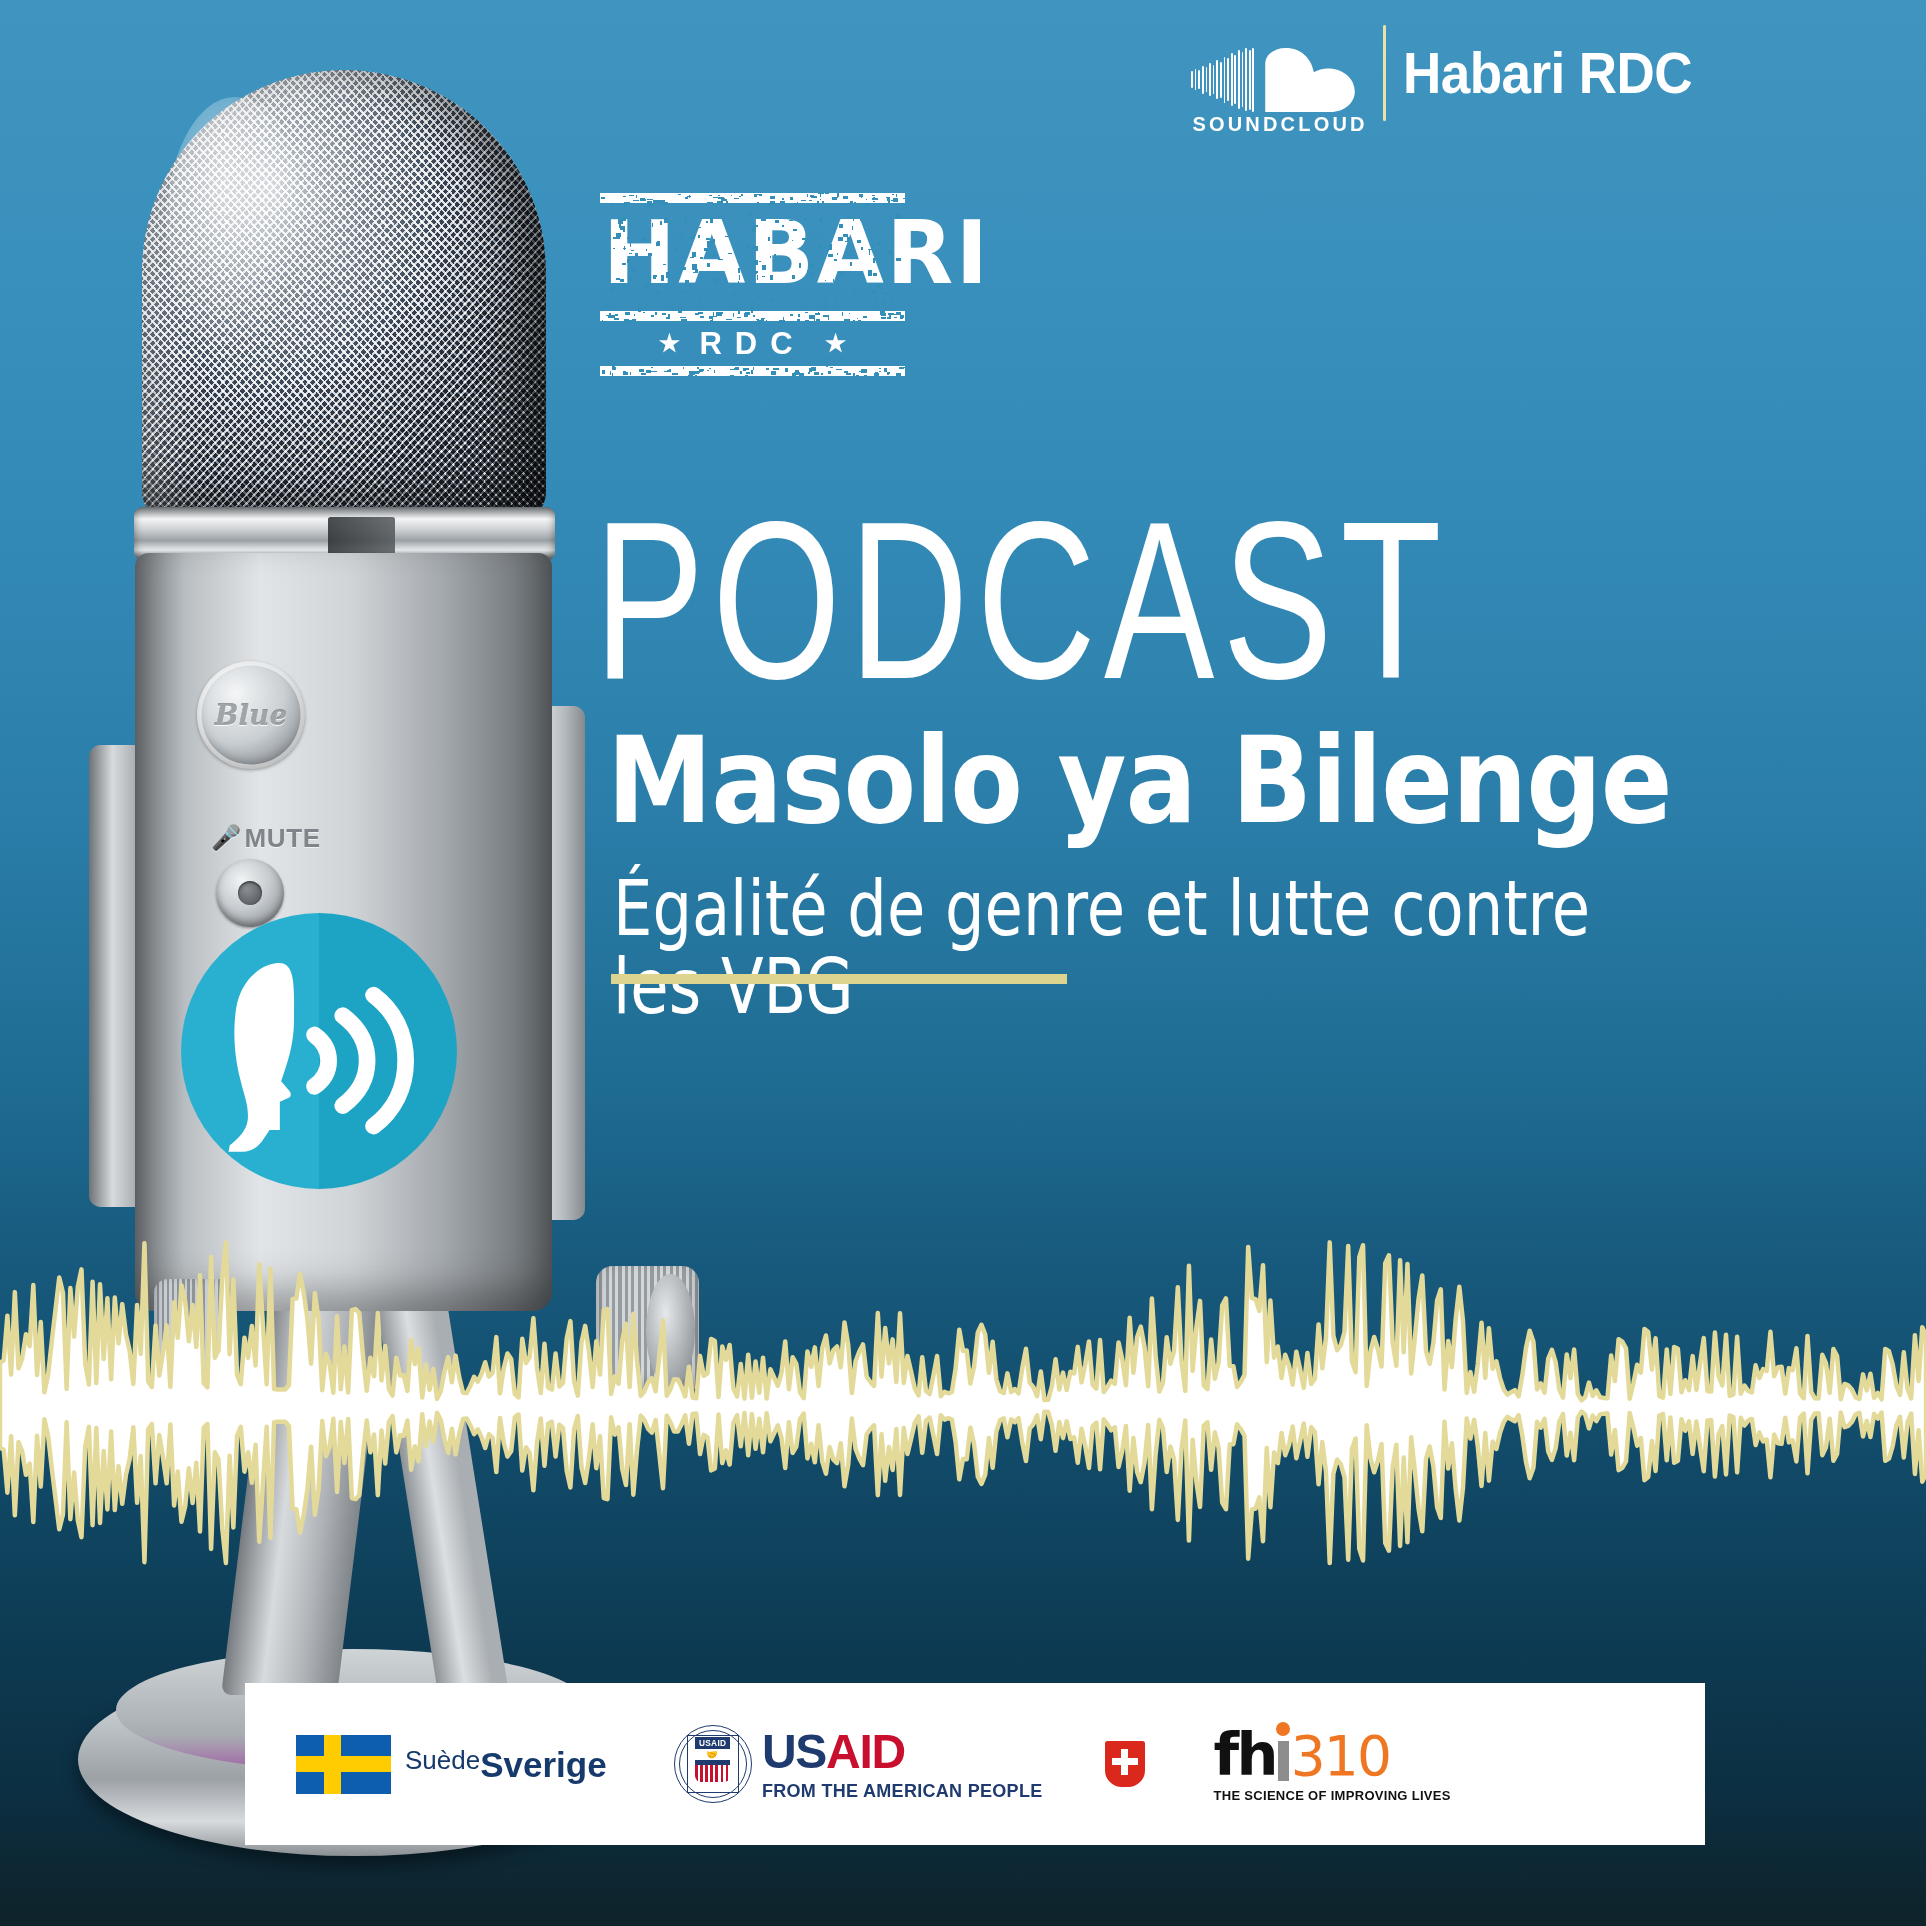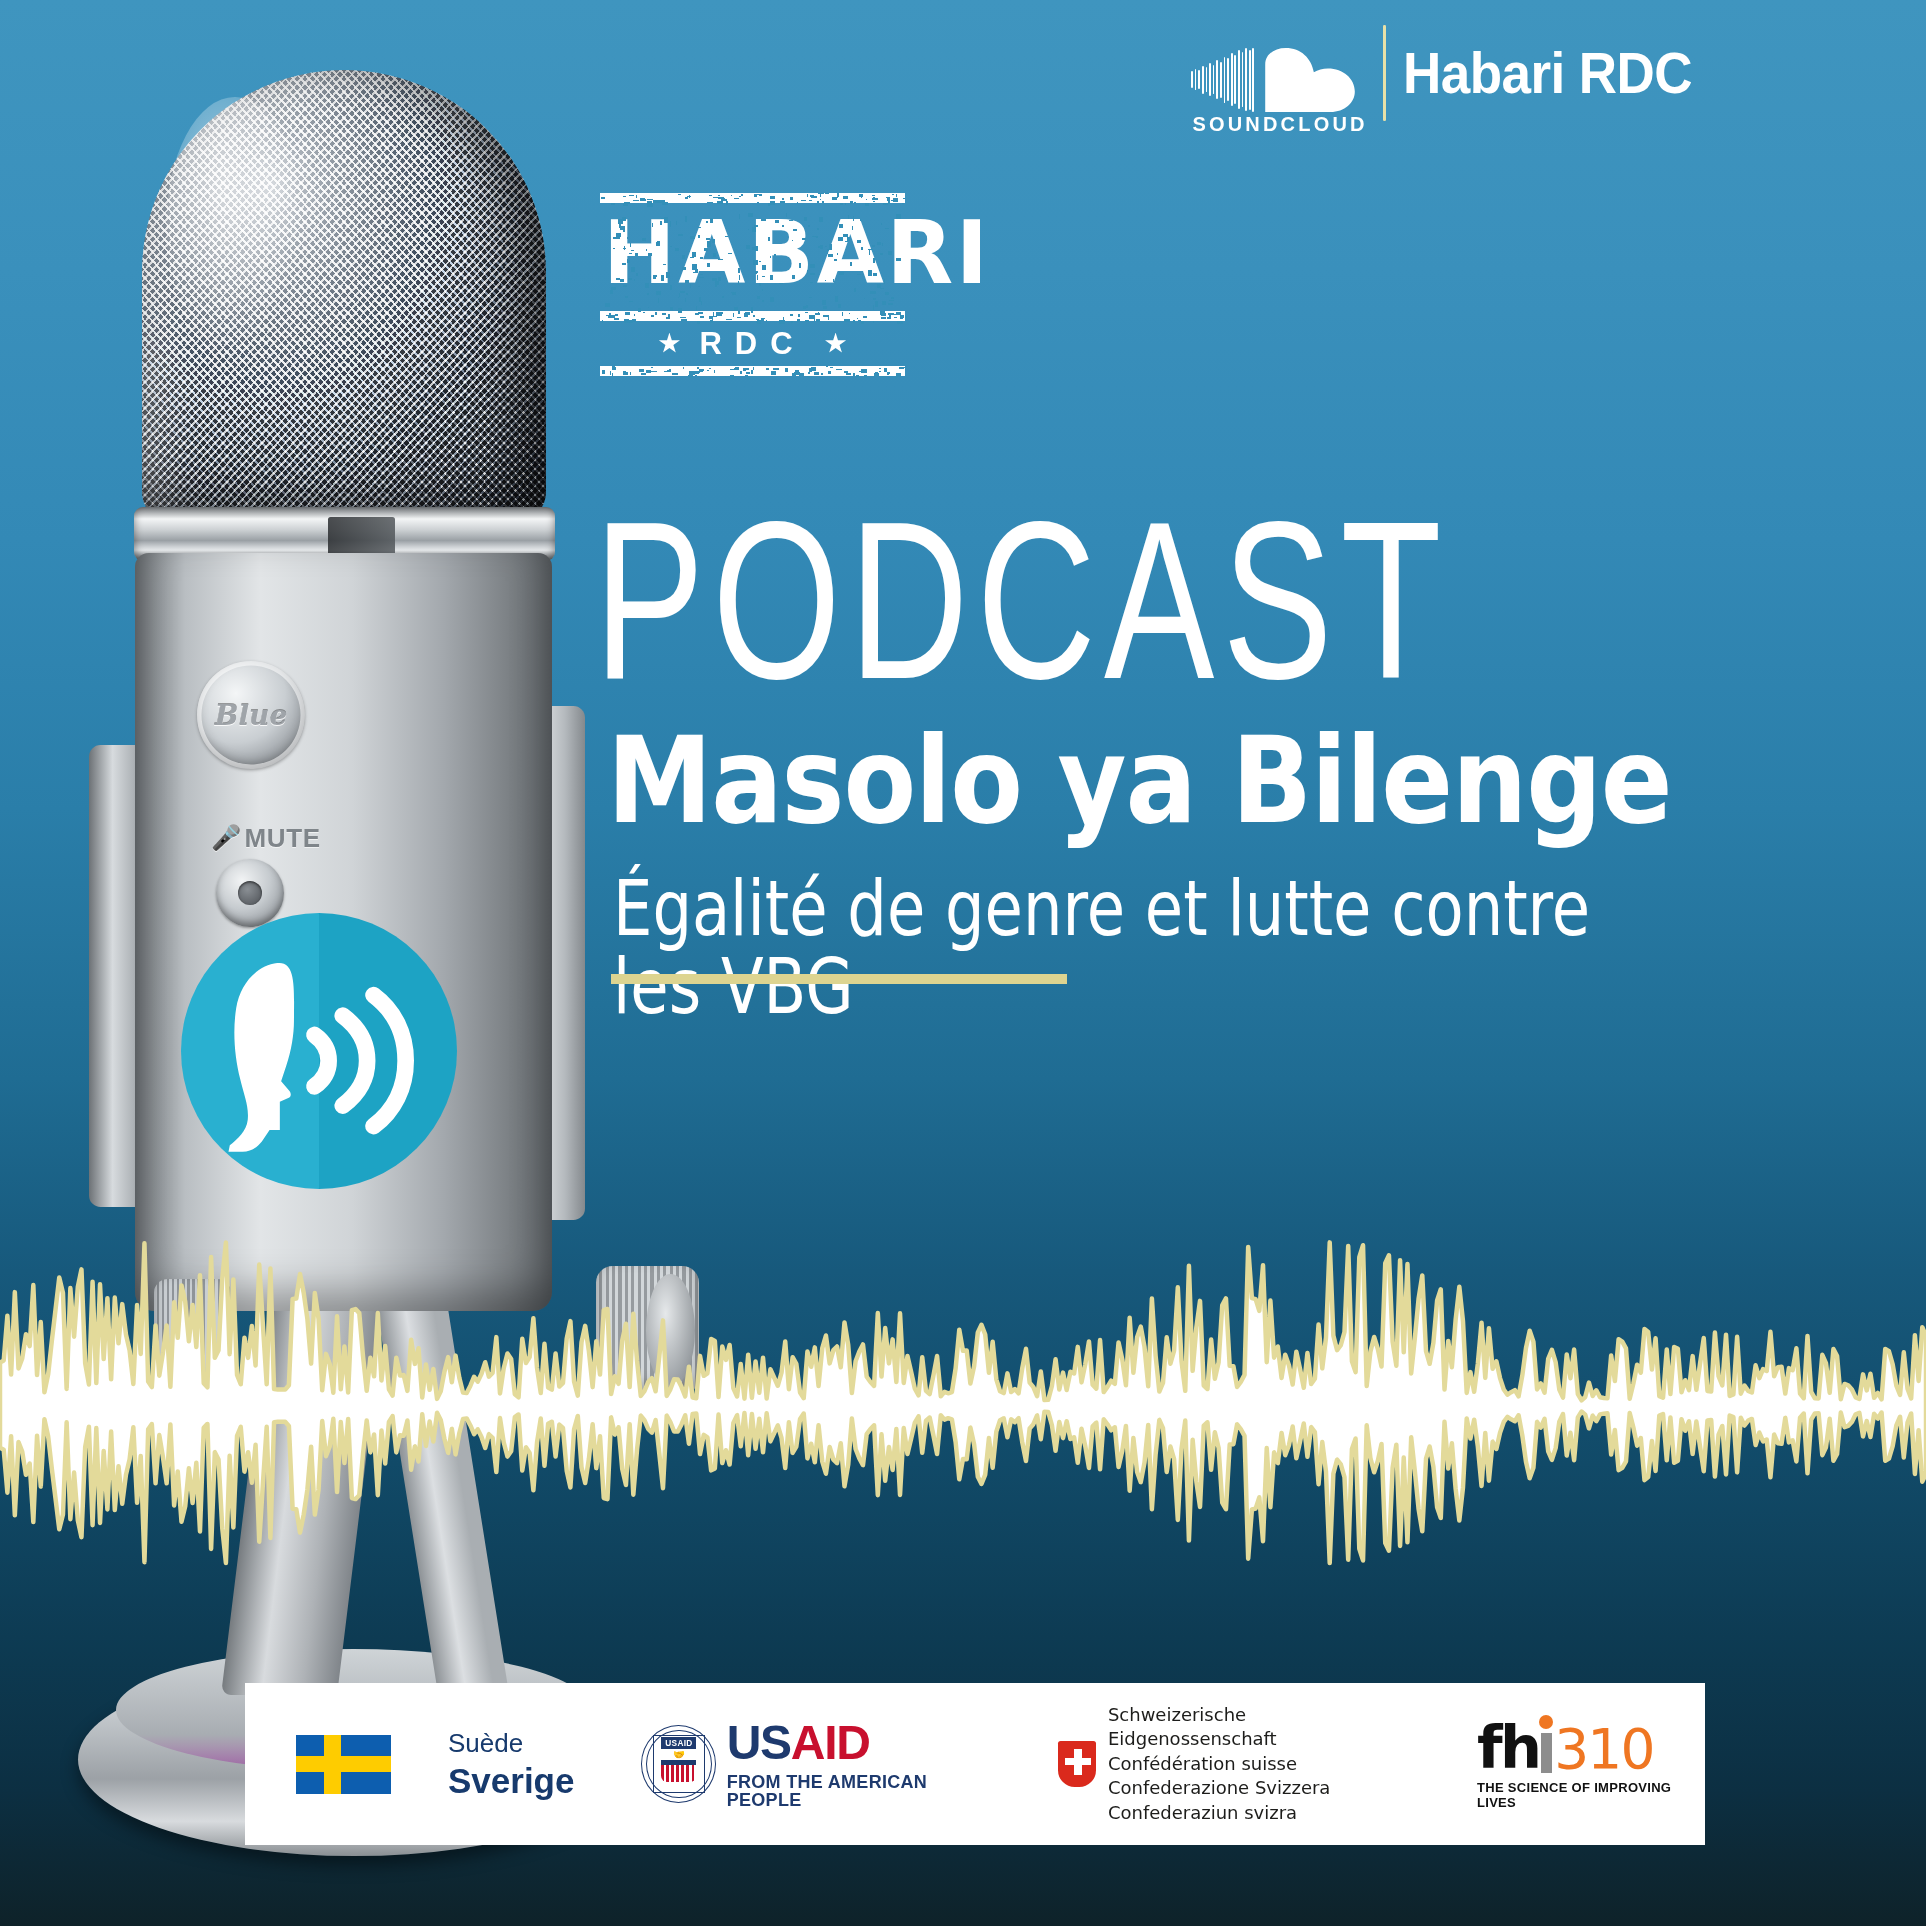--- a/index.html
+++ b/index.html
@@ -134,21 +134,21 @@
 
   
   #footer{position:absolute;left:245px;top:1683px;width:1460px;height:162px;background:#fff;
     display:flex;align-items:center;}
   .donor{display:flex;align-items:center;height:100%;}
   
   #d-sweden{margin-left:51px;gap:14px;}
   #se-flag{width:95px;height:59px;position:relative;background:#0d5eaf;}
   #se-flag .v{position:absolute;left:28px;top:0;width:16.7px;height:59px;background:#fecc00;}
   #se-flag .h{position:absolute;left:0;top:21px;width:95px;height:16.7px;background:#fecc00;}
-  #se-text{display:flex;flex-direction:column;line-height:1;color:#173a6d;margin-left:43px;}
+  #se-text{display:flex;flex-direction:row;line-height:1;color:#173a6d;}
   #se-text .t1{font-size:26px;font-weight:400;margin-bottom:6.4px;}
   #se-text .t2{font-size:35px;font-weight:700;}
   
   #d-usaid{margin-left:67px;gap:10.3px;}
   #usaid-seal{width:76px;height:76px;border-radius:50%;border:1.9px solid #1e3a6e;position:relative;
     display:flex;align-items:center;justify-content:center;background:#fff;}
   #usaid-seal .inner{width:50px;height:55px;border:1.3px solid #1e3a6e;display:flex;flex-direction:column;
     align-items:center;justify-content:flex-start;padding-top:1.9px;gap:1.9px;}
   #usaid-seal .tag{background:#1e3a6e;color:#fff;font-size:8.3px;font-weight:700;padding:0.6px 3.9px;letter-spacing:0.3px;}
   #usaid-seal .shake{font-size:9.6px;line-height:7.7px;color:#222;}
@@ -791,26 +791,20 @@
         </div>
         <div class="small">FROM THE AMERICAN PEOPLE</div>
       </div>
     </div>
 
     <div class="donor" id="d-swiss">
       <div id="ch-shield">
         <div class="cv"></div>
           <div class="ch"></div>
       </div>
-      <div id="ch-text">
-        <div>Schweizerische Eidgenossenschaft</div>
-        <div>Confédération suisse</div>
-        <div>Confederazione Svizzera</div>
-        <div>Confederaziun svizra</div>
-      </div>
     </div>
 
     <div class="donor" id="d-fhi">
       <div id="fhi-mark">
         <span class="fh">fh</span>
         <span class="ibar"></span>
         <span class="dot"></span>
         <span class="n360">310</span>
       </div>
       <div id="fhi-tag">THE SCIENCE OF IMPROVING LIVES</div>

